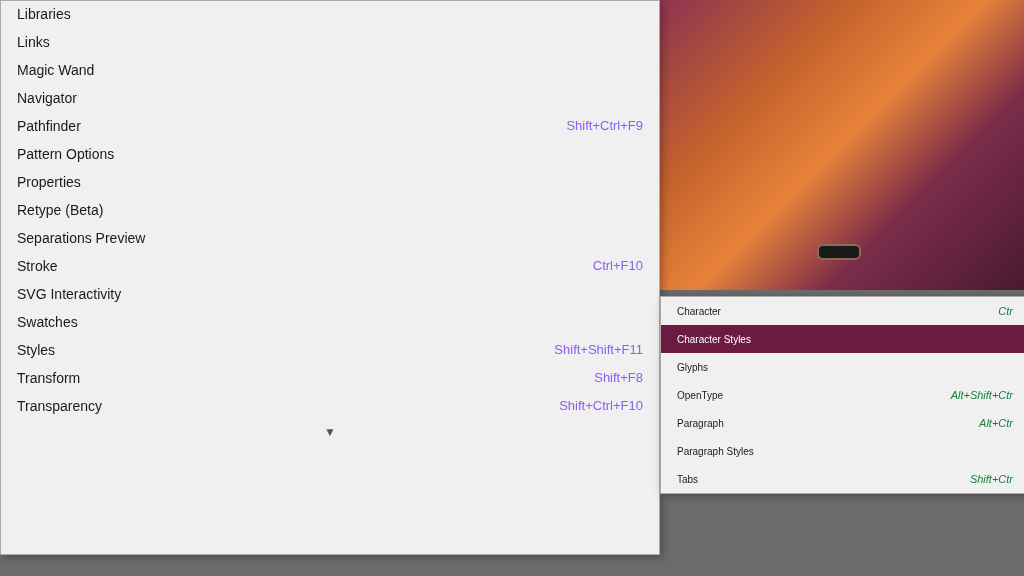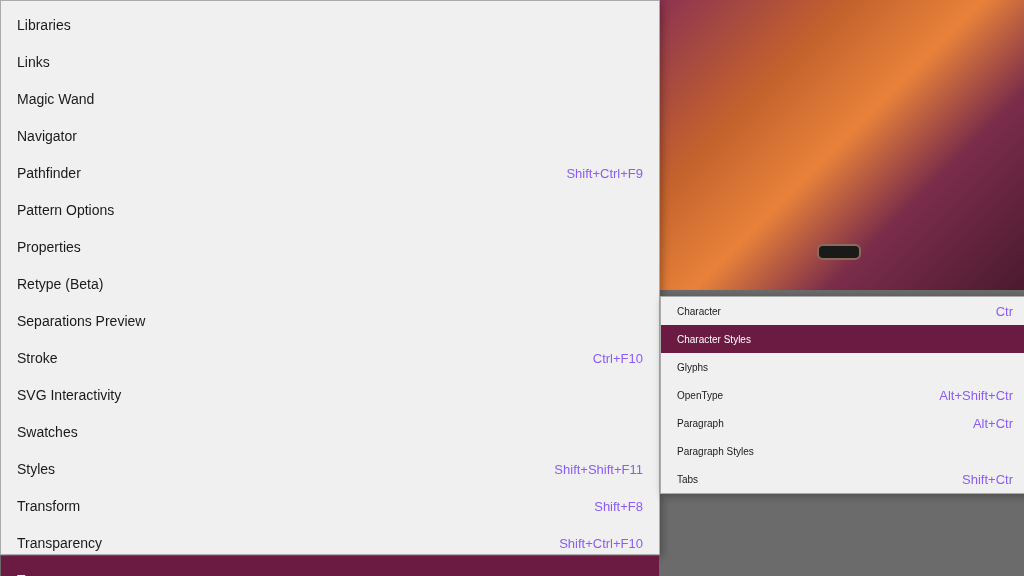--- a/index.html
+++ b/index.html
@@ -68,23 +68,23 @@
       left: 0;
       width: 660px;
       height: 555px;
       background: #f0f0f0;
       border: 1px solid #aaa;
       box-shadow: 2px 2px 8px rgba(0,0,0,0.3);
     }
 
     .menu-item {
       display: flex;
-      align-items: flex-end;
+      align-items: flex-start;
       justify-content: space-between;
-      padding: 16px 16px 5px 16px;
+      padding: 5px 16px 5px 16px;
       cursor: pointer;
       color: #1a1a1a;
       min-height: 28px;
     }
 
     .menu-item.active {
       background: #6b1a42;
       color: white;
     }
 
@@ -140,22 +140,23 @@
     .submenu-item.active {
       background: #6b1a42;
       color: white;
     }
 
     .submenu-item-label {
       font-size: 10px;
     }
 
     .submenu-item-shortcut {
-      font-size: 13px;
-      color: #8b5cf6;
+      font-size: 11px;
+      color: #15803d;
+      font-style: italic;
     }
   </style>
 </head>
 <body>
 
 <div class="canvas-area"></div>
 
 <div class="artwork-preview">
   <div class="artwork-text"></div>
   <div class="artwork-url-bar"></div>
@@ -205,24 +206,20 @@
       <span class="menu-item-shortcut">Shift+Shift+F11</span>
     </div>
     <div class="menu-item">
       <span class="menu-item-label">Transform</span>
       <span class="menu-item-shortcut">Shift+F8</span>
     </div>
     <div class="menu-item">
       <span class="menu-item-label">Transparency</span>
       <span class="menu-item-shortcut">Shift+Ctrl+F10</span>
     </div>
-    <div class="menu-item active">
-      <span class="menu-item-label">Type</span>
-      <span class="menu-item-arrow">▶</span>
-    </div>
     <div class="menu-scroll-indicator">▼</div>
   </div>
 
 <div class="submenu-dropdown" id="submenu-dropdown">
 <div class="submenu-item">
       <span class="submenu-item-label">Character</span>
       <span class="submenu-item-shortcut">Ctr</span>
     </div>
     <div class="submenu-item active">
       <span class="submenu-item-label">Character Styles</span>

